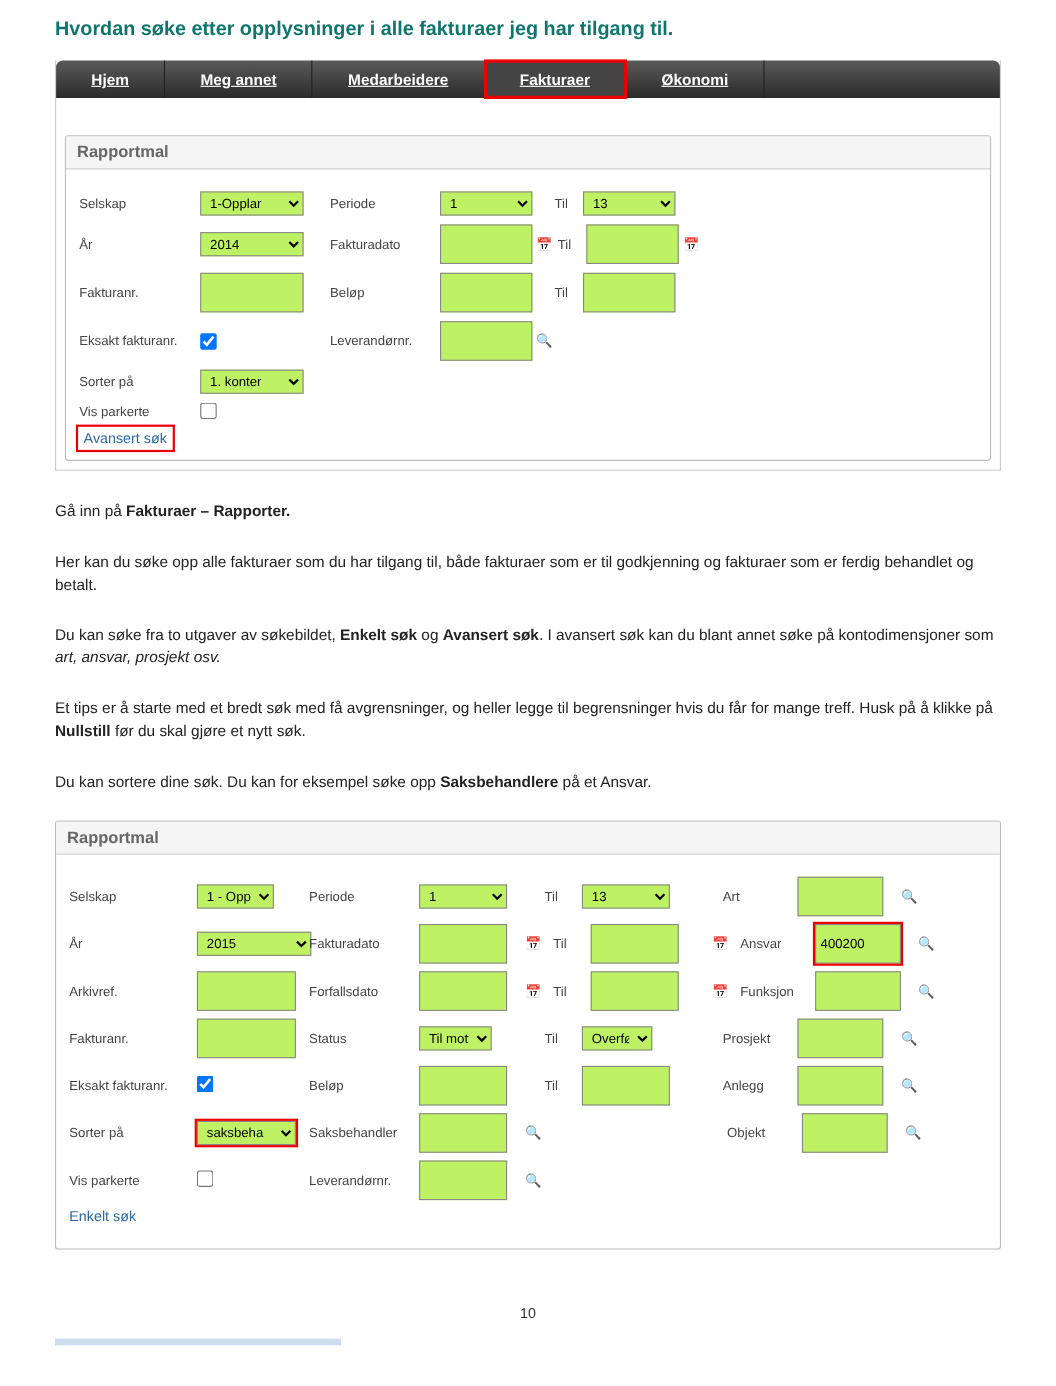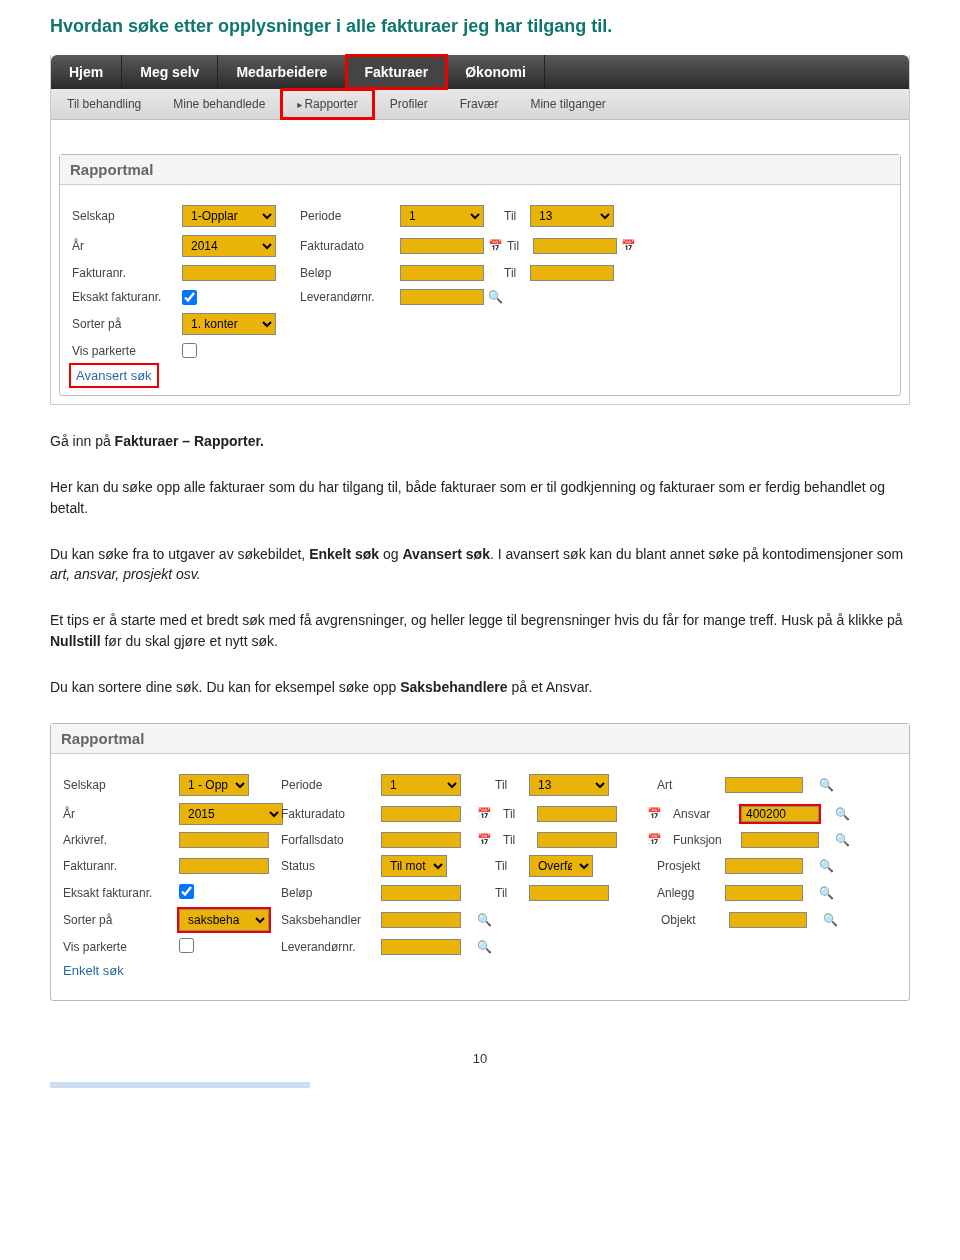--- a/index.html
+++ b/index.html
@@ -1,35 +1,35 @@
 <!DOCTYPE html>
 <html><head>
 <meta charset="utf-8">
 <style>
   * { box-sizing: border-box; margin: 0; padding: 0; }
   body { font-family: Arial, Helvetica, sans-serif; font-size: 13px; color: #333; background: #fff; width: 960px; margin: 0 auto; padding: 12px 50px 40px; }
   h2.title { color: #0f766e; font-size: 18px; font-weight: bold; margin: 4px 0 18px; }
   .screenshot { border: 1px solid #ccc; border-top: none; margin-bottom: 14px; }
   .nav-main { background: linear-gradient(#5a5a5a,#2b2b2b); color: #fff; display: flex; border-top-left-radius: 6px; border-top-right-radius: 6px; }
-  .nav-main .tab { padding: 9px 18px; border-right: 1px solid #222; font-weight: bold; font-size: 14px; }
+  .nav-main .tab { padding: 9px 32px; border-right: 1px solid #222; font-weight: bold; font-size: 14px; text-decoration: underline; }
   .nav-main .tab.active { outline: 3px solid #e00; outline-offset: -2px; background: #444; }
   .nav-sub { background: linear-gradient(#e9e9e9,#d6d6d6); display: flex; border-bottom: 1px solid #bbb; }
   .nav-sub .sub { padding: 8px 16px; color: #444; font-size: 12px; }
   .nav-sub .sub.active { outline: 3px solid #e00; outline-offset: -2px; }
   .nav-sub .sub .tri { font-size: 10px; margin-right: 2px; }
   .panel-body { padding: 20px 12px 10px; }
   .panel-header { font-weight: bold; font-size: 15px; color: #666; padding: 6px 10px; border-bottom: 1px solid #ccc; background: #f5f5f5; }
   .panel-wrap { border: 1px solid #bbb; border-radius: 3px; margin: 16px 0 0; }
   .row { display: flex; align-items: center; margin-bottom: 8px; }
   .lbl { width: 110px; color: #444; font-size: 12px; }
   .lbl2 { width: 100px; color: #444; font-size: 12px; }
   .lbl3 { width: 26px; color: #444; font-size: 12px; }
-  .sel, .inp { font-size: 12px; border: 1px solid #888; background: #eab308; padding: 2px 4px; }
+  .sel, .inp { font-size: 12px; border: 1px solid #888; background: #bef264; padding: 2px 4px; }
   .sel { height: 22px; }
-  .inp { height: 16px; }
+  .inp { height: 36px; }
   .chk { width: 15px; height: 15px; }
   .icon-cal { color: #7aa; font-size: 12px; margin: 0 4px; }
   .icon-search { color: #666; font-size: 12px; margin-left: 4px; }
   .link-row { margin-top: 4px; }
   .advlink { color: #2b6aa6; font-size: 13px; padding: 2px 4px; outline: 2px solid #e00; outline-offset: 1px; display: inline-block; }
   .link-plain { color: #2b6aa6; font-size: 13px; }
   .btn { background: linear-gradient(#efefef,#cfcfcf); border: 1px solid #999; border-radius: 3px; padding: 4px 12px; font-weight: bold; color: #555; font-size: 13px; margin-right: 6px; }
   .btn.hl { outline: 3px solid #e00; outline-offset: -1px; }
   .body-text { margin: 26px 0; line-height: 1.45; font-size: 14px; color: #222; }
   .body-text b { font-weight: bold; }
@@ -49,32 +49,24 @@
   .footer-bar { height: 6px; background: #cde; width: 260px; margin-top: 16px; }
 </style>
 </head>
 <body>
 
 <h2 class="title">Hvordan søke etter opplysninger i alle fakturaer jeg har tilgang til.</h2>
 
 <div class="screenshot">
   <div class="nav-main">
     <div class="tab">Hjem</div>
-    <div class="tab">Meg selv</div>
+    <div class="tab">Meg annet</div>
     <div class="tab">Medarbeidere</div>
     <div class="tab active">Fakturaer</div>
     <div class="tab">Økonomi</div>
-  </div>
-  <div class="nav-sub">
-    <div class="sub">Til behandling</div>
-    <div class="sub">Mine behandlede</div>
-    <div class="sub active"><span class="tri">▸</span><span>Rapporter</span></div>
-    <div class="sub">Profiler</div>
-    <div class="sub">Fravær</div>
-    <div class="sub">Mine tilganger</div>
   </div>
 
   <div style="height:34px"></div>
   <div class="panel-wrap" style="margin:0 8px 8px;">
     <div class="panel-header">Rapportmal</div>
     <div class="panel-body">
       <div class="row">
         <span class="lbl">Selskap</span>
         <select class="sel" style="width:94px"><option>1-Opplar</option></select>
         <span style="width:24px"></span>

